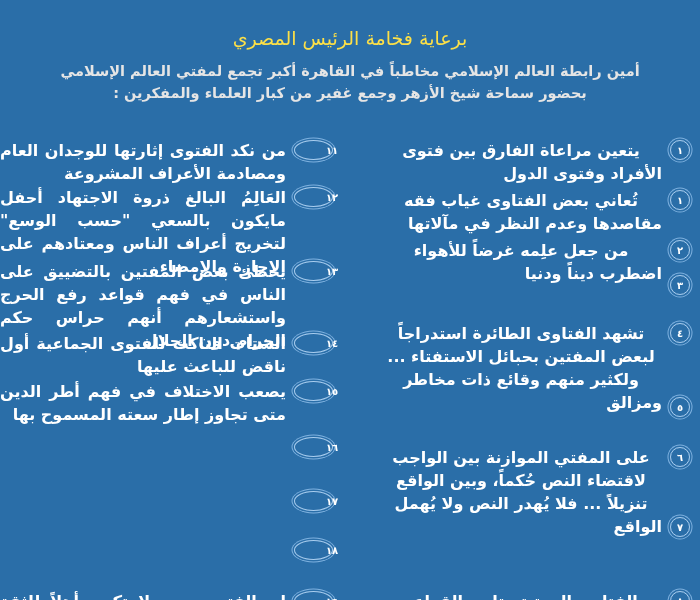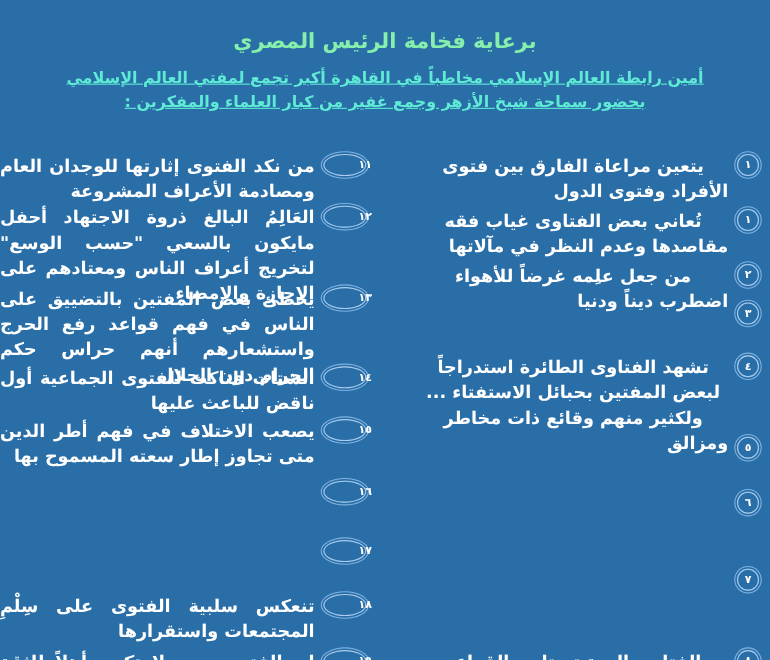--- a/index.html
+++ b/index.html
@@ -20,35 +20,34 @@
       inset: 0;
       background: #2a6ea8;
     }
     .title {
       position: absolute;
       top: 26px;
       left: 0;
       right: 0;
       text-align: center;
       font-size: 19px;
-      font-weight: bold;
-      color: #86efac;
+      font-weight: normal;
+      color: #fde047;
       line-height: 24px;
     }
     .subtitle {
       position: absolute;
       top: 60px;
       left: 40px;
       right: 40px;
       text-align: center;
       font-size: 14.5px;
       font-weight: bold;
       line-height: 22px;
-      color: #5eead4;
-      text-decoration: underline;
+      color: #e5e5e5;
     }
     .col {
       position: absolute;
       top: 0;
     }
     .col-right {
       right: 0;
       width: 320px;
     }
     .col-left {
@@ -125,20 +124,21 @@
     </div>
     <div class="item" style="top:322px">
       <span class="num">٤</span>
       <span class="text">تشهد الفتاوى الطائرة استدراجاً لبعض المفتين بحبائل الاستفتاء ... ولكثير منهم وقائع ذات مخاطر ومزالق</span>
     </div>
     <div class="item" style="top:396px">
       <span class="num">٥</span>
     </div>
     <div class="item" style="top:446px">
       <span class="num">٦</span>
+      <span class="text">على المفتي الموازنة بين الواجب لاقتضاء النص حُكماً، وبين الواقع تنزيلاً ... فلا يُهدر النص ولا يُهمل الواقع</span>
     </div>
     <div class="item" style="top:516px">
       <span class="num">٧</span>
     </div>
     <div class="item" style="top:590px">
       <span class="num">٨</span>
       <span class="text">الفتاوى الحية تستلهم القواعد الشرعية والمقاصد الكلية العامة</span>
     </div>
   </div>
 
@@ -164,21 +164,20 @@
       <span class="text">يصعب الاختلاف في فهم أطر الدين متى تجاوز إطار سعته المسموح بها</span>
     </div>
     <div class="item" style="top:436px">
       <span class="num">١٦</span>
     </div>
     <div class="item" style="top:490px">
       <span class="num">١٧</span>
     </div>
     <div class="item" style="top:539px">
       <span class="num">١٨</span>
-      <span class="text">تنعكس سلبية الفتوى على سِلْمِ المجتمعات واستقرارها</span>
     </div>
     <div class="item" style="top:590px">
       <span class="num">١٩</span>
       <span class="text">إن الفتوى حين لا تكون أهلاً للثقة تفقد أثرها في الناس</span>
     </div>
   </div>
 
 </div>
 
 </body></html>

